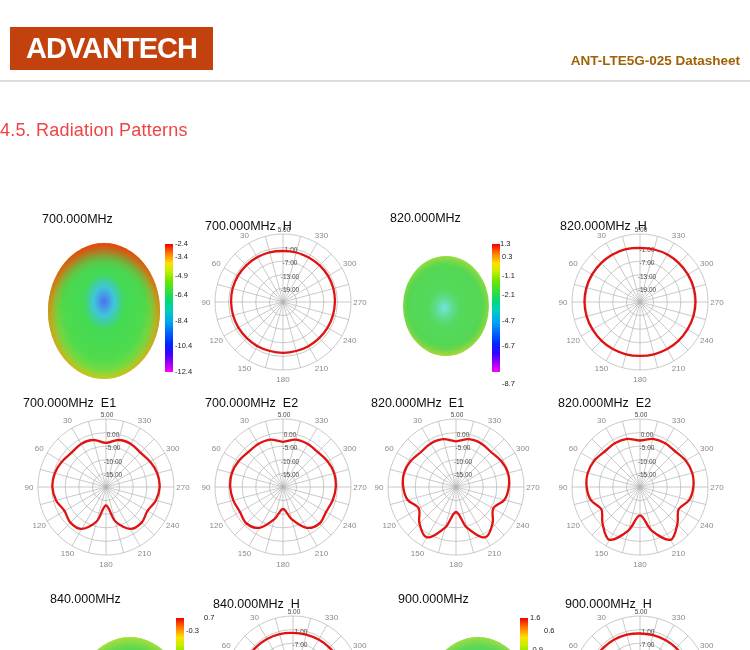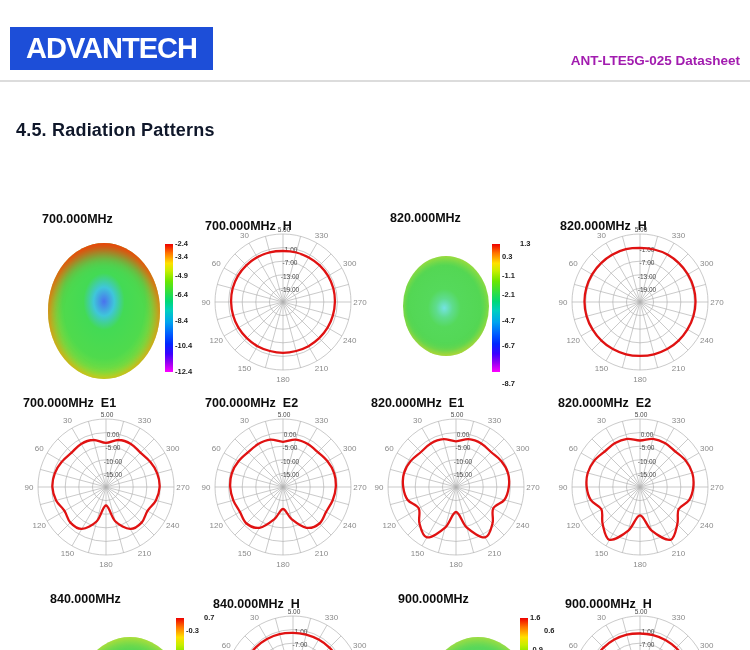--- a/index.html
+++ b/index.html
@@ -1,28 +1,28 @@
 <!DOCTYPE html>
 <html><head>
 <meta charset="utf-8">
 <style>
   html,body{margin:0;padding:0;background:#fff;}
   #page{position:relative;width:750px;height:650px;background:#fff;overflow:hidden;
         font-family:"Liberation Sans", sans-serif;}
-  .logo{position:absolute;left:10px;top:27px;width:203px;height:43px;background:#1d4ed8;
+  .logo{position:absolute;left:10px;top:27px;width:203px;height:43px;background:#c2410c;
         color:#fff;font-weight:bold;font-size:29px;letter-spacing:-1px;
         display:flex;align-items:center;justify-content:center;}
-  .doc-title{position:absolute;right:10px;top:53px;font-size:13.5px;font-weight:bold;color:#a21caf;}
+  .doc-title{position:absolute;right:10px;top:53px;font-size:13.5px;font-weight:bold;color:#a16207;}
   .rule{position:absolute;left:0;top:80px;width:750px;height:2px;background:#dcdcdc;}
-  .section-title{position:absolute;left:16px;top:120px;font-size:18px;font-weight:bold;color:#0f172a;letter-spacing:.2px;}
-  .plot-title{position:absolute;font-size:12.5px;font-weight:bold;color:#0d0d0d;white-space:pre;}
+  .section-title{position:absolute;left:0;top:120px;font-size:18px;font-weight:normal;color:#ef4444;letter-spacing:.2px;}
+  .plot-title{position:absolute;font-size:12.5px;font-weight:normal;color:#0d0d0d;white-space:pre;}
   .blob{position:absolute;border-radius:50%;}
   .colorbar{position:absolute;}
   .colorbar .bar{position:absolute;left:0;top:0;}
-  .colorbar .tick{position:absolute;font-size:7.5px;font-weight:bold;color:#222;line-height:9px;white-space:nowrap;}
+  .colorbar .tick{position:absolute;font-size:7.5px;font-weight:normal;color:#222;line-height:9px;white-space:nowrap;}
   #polar-layer{position:absolute;left:0;top:0;}
   svg text{font-family:"Liberation Sans", sans-serif;}
 </style>
 </head>
 <body>
 
 <div id="page">
   <div class="logo">ADVANTECH</div>
   <div class="doc-title">ANT-LTE5G-025  Datasheet</div>
   <div class="rule"></div>
@@ -51,21 +51,21 @@
       <span class="tick" style="left: 10px; top: -5px;">-2.4</span>
       <span class="tick" style="left: 10px; top: 7.8px;">-3.4</span>
       <span class="tick" style="left: 10px; top: 27px;">-4.9</span>
       <span class="tick" style="left: 10px; top: 46.2px;">-6.4</span>
       <span class="tick" style="left: 10px; top: 71.8px;">-8.4</span>
       <span class="tick" style="left: 10px; top: 97.4px;">-10.4</span>
       <span class="tick" style="left: 10px; top: 123px;">-12.4</span>
     </div>
   <div class="colorbar" id="cbar-2" style="left: 492px; top: 244px; width: 34px; height: 128px;">
       <div class="bar" style="width: 8px; height: 128px; background: linear-gradient(rgb(238, 0, 0) 0%, rgb(255, 115, 0) 7%, rgb(255, 224, 0) 15%, rgb(200, 238, 0) 21%, rgb(108, 230, 0) 29%, rgb(53, 223, 60) 37%, rgb(0, 216, 120) 45%, rgb(0, 207, 192) 52%, rgb(0, 165, 238) 61%, rgb(0, 96, 255) 70%, rgb(0, 38, 255) 78%, rgb(60, 0, 255) 86%, rgb(153, 0, 242) 93%, rgb(255, 0, 255) 100%);"></div>
-      <span class="tick" style="left: 28px; top: -5px; text-align: right;">1.3</span>
+      <span class="tick" style="left: 8px; top: -5px; text-align: right;">1.3</span>
       <span class="tick" style="left: 10px; top: 7.8px;">0.3</span>
       <span class="tick" style="left: 10px; top: 27px;">-1.1</span>
       <span class="tick" style="left: 10px; top: 46.2px;">-2.1</span>
       <span class="tick" style="left: 10px; top: 71.8px;">-4.7</span>
       <span class="tick" style="left: 10px; top: 97.4px;">-6.7</span>
       <span class="tick" style="left: 10px; top: 123px; margin-top: 12px;">-8.7</span>
     </div>
   <div class="colorbar" id="cbar-8" style="left: 176px; top: 618px; width: 34px; height: 128px;">
       <div class="bar" style="width: 8px; height: 128px; background: linear-gradient(rgb(238, 0, 0) 0%, rgb(255, 115, 0) 7%, rgb(255, 224, 0) 15%, rgb(200, 238, 0) 21%, rgb(108, 230, 0) 29%, rgb(53, 223, 60) 37%, rgb(0, 216, 120) 45%, rgb(0, 207, 192) 52%, rgb(0, 165, 238) 61%, rgb(0, 96, 255) 70%, rgb(0, 38, 255) 78%, rgb(60, 0, 255) 86%, rgb(153, 0, 242) 93%, rgb(255, 0, 255) 100%);"></div>
       <span class="tick" style="left: 28px; top: -5px; text-align: center;">0.7</span>

